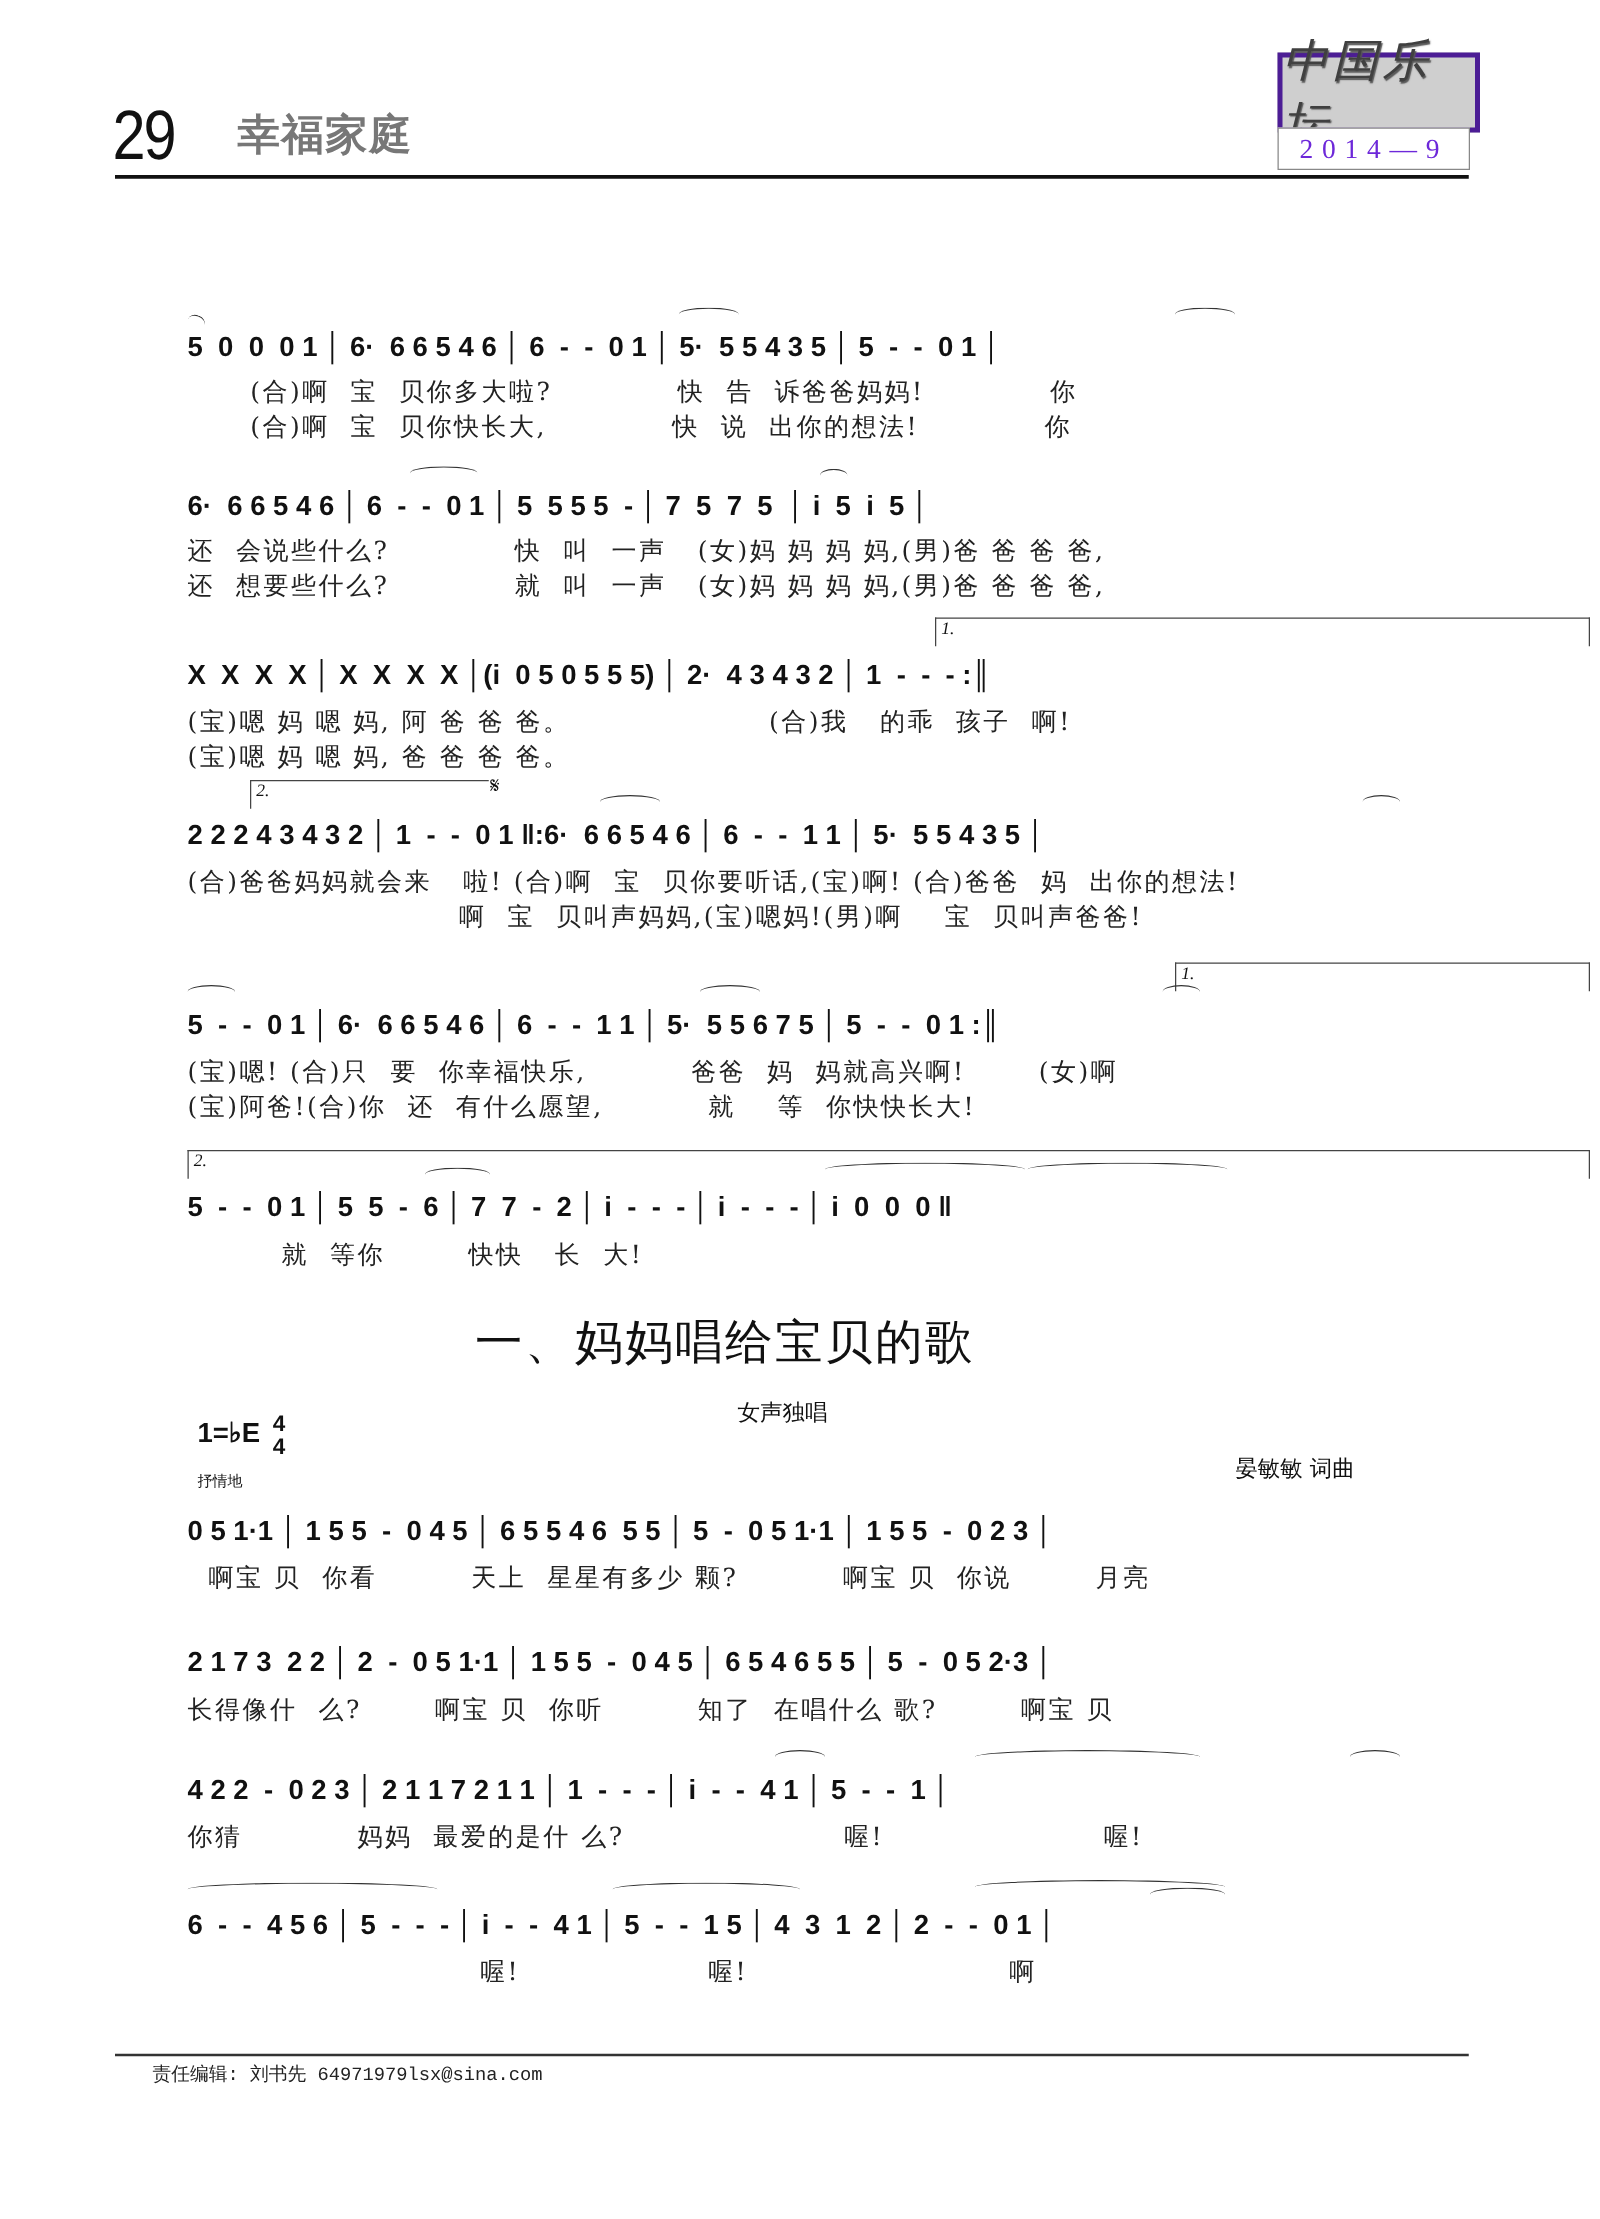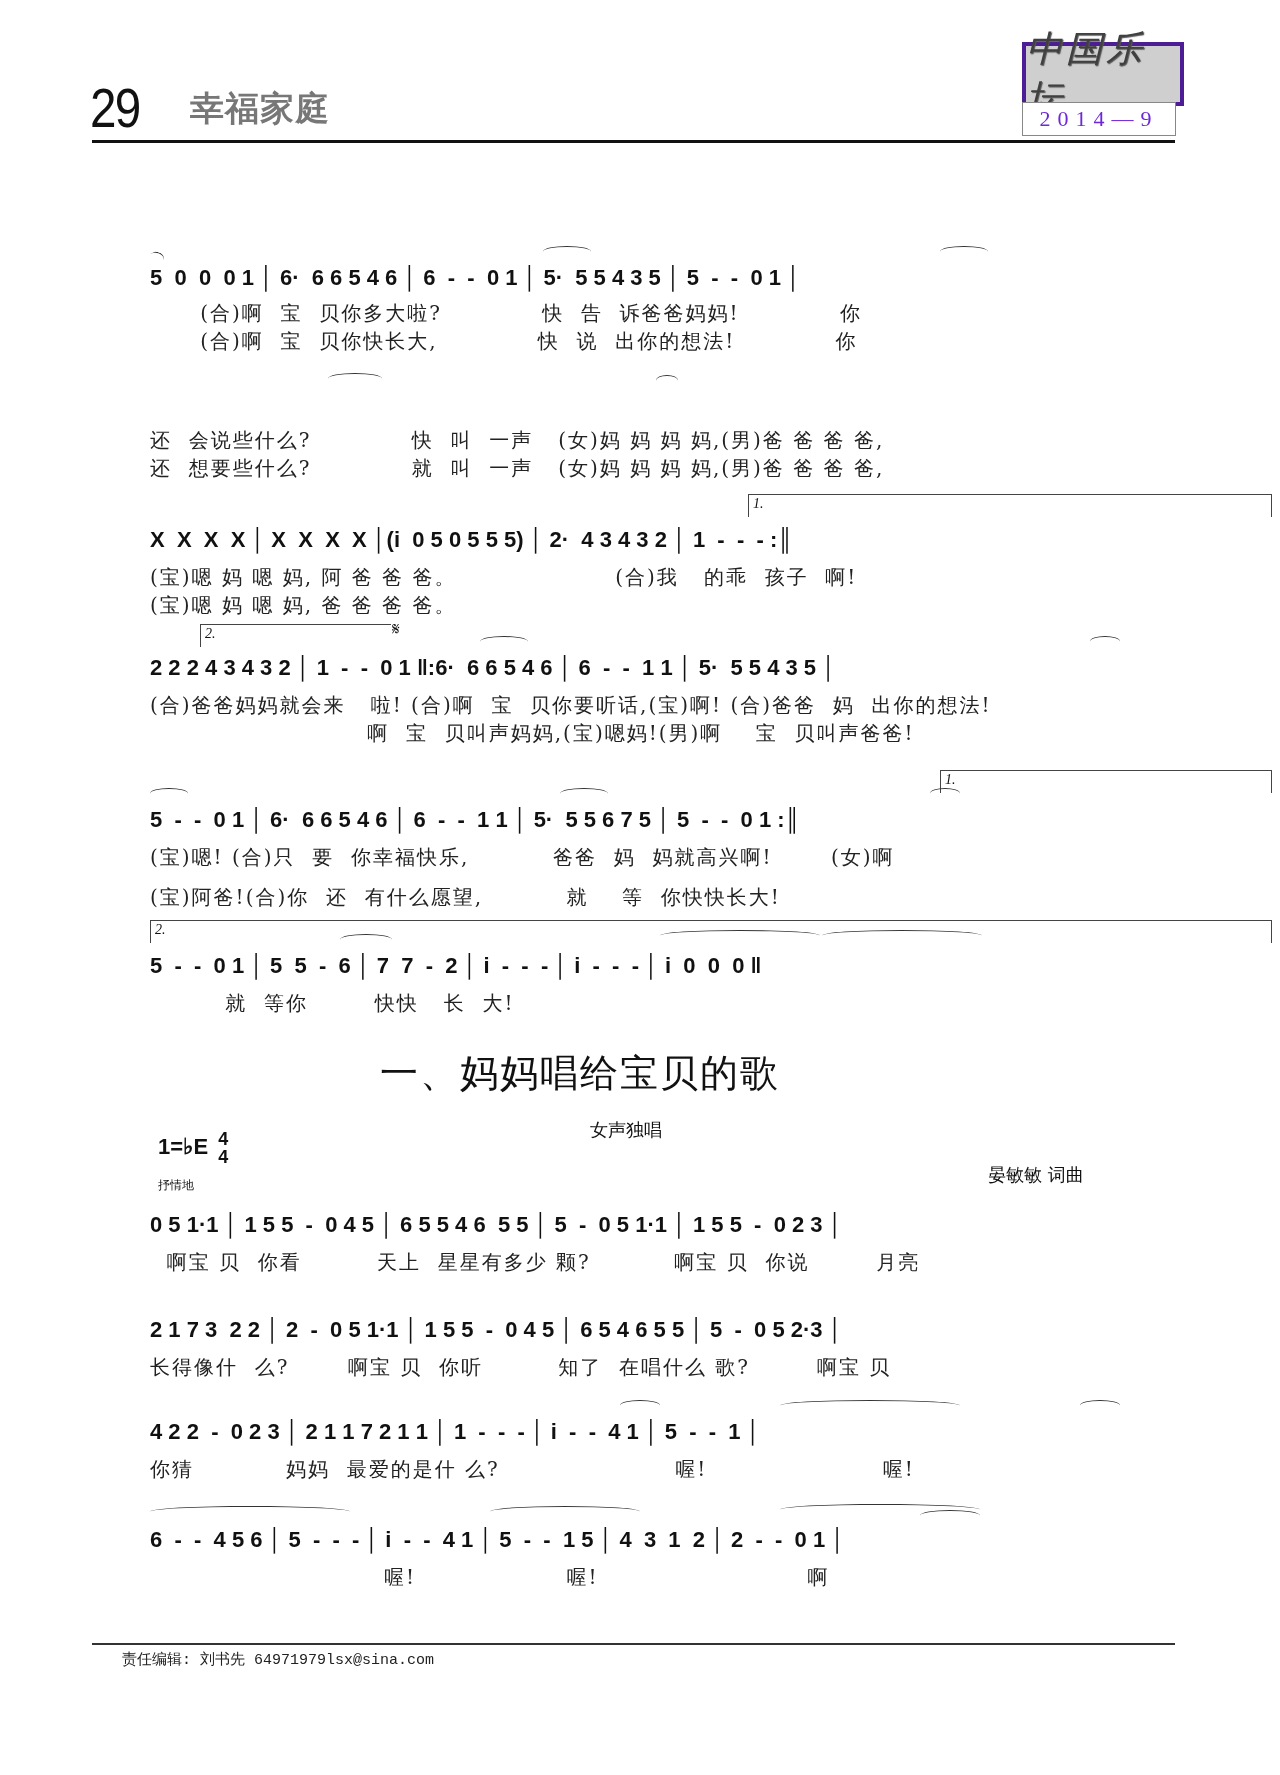--- a/index.html
+++ b/index.html
@@ -51,20 +51,21 @@
     <div class="slur" style="left:393px;top:-12px;width:48px;"></div>
     <div class="slur" style="left:790px;top:-12px;width:48px;"></div>
     <div class="notes">5  0  0  0 1 │ 6·  6 6 5 4 6 │ 6  -  -  0 1 │ 5·  5 5 4 3 5 │ 5  -  -  0 1 │</div>
     <div class="lyric" style="top:42px;">      (合)啊  宝  贝你多大啦?            快  告  诉爸爸妈妈!            你</div>
     <div class="lyric" style="top:70px;">      (合)啊  宝  贝你快长大,            快  说  出你的想法!            你</div>
   </div>
 
   <div class="row" style="top:385px;">
     <div class="slur" style="left:178px;top:-12px;width:54px;"></div>
     <div class="slur" style="left:506px;top:-10px;width:22px;"></div>
+    <div class="notes">6·  6 6 5 4 6 │ 6  -  -  0 1 │ 5  5 5 5  - │ 7  5  7  5  │ i  5  i  5 │</div>
     <div class="lyric" style="top:42px;">还  会说些什么?            快  叫  一声   (女)妈 妈 妈 妈,(男)爸 爸 爸 爸,</div>
     <div class="lyric" style="top:70px;">还  想要些什么?            就  叫  一声   (女)妈 妈 妈 妈,(男)爸 爸 爸 爸,</div>
   </div>
 
   <div class="row" style="top:520px;">
     <div class="bracket r" style="left:598px;top:-26px;width:522px;"></div>
     <div class="brlabel" style="left:603px;top:-24px;">1.</div>
     <div class="notes">X  X  X  X │ X  X  X  X │(i  0 5 0 5 5 5) │ 2·  4 3 4 3 2 │ 1  -  -  - :║</div>
     <div class="lyric" style="top:44px;">(宝)嗯 妈 嗯 妈, 阿 爸 爸 爸。                   (合)我   的乖  孩子  啊!</div>
     <div class="lyric" style="top:72px;text-align:right;">(宝)嗯 妈 嗯 妈, 爸 爸 爸 爸。</div>
@@ -82,21 +83,21 @@
   </div>
 
   <div class="row" style="top:800px;">
     <div class="bracket r" style="left:790px;top:-30px;width:330px;"></div>
     <div class="brlabel" style="left:795px;top:-28px;">1.</div>
     <div class="slur" style="left:0;top:-12px;width:38px;"></div>
     <div class="slur" style="left:410px;top:-12px;width:48px;"></div>
     <div class="slur" style="left:780px;top:-12px;width:30px;"></div>
     <div class="notes">5  -  -  0 1 │ 6·  6 6 5 4 6 │ 6  -  -  1 1 │ 5·  5 5 6 7 5 │ 5  -  -  0 1 :║</div>
     <div class="lyric" style="top:44px;">(宝)嗯! (合)只  要  你幸福快乐,          爸爸  妈  妈就高兴啊!       (女)啊</div>
-    <div class="lyric" style="top:72px;margin-top:12px;">(宝)阿爸!(合)你  还  有什么愿望,          就    等  你快快长大!</div>
+    <div class="lyric" style="top:72px;">(宝)阿爸!(合)你  还  有什么愿望,          就    等  你快快长大!</div>
   </div>
 
   <div class="row" style="top:946px;">
     <div class="bracket r" style="left:0;top:-26px;width:1120px;"></div>
     <div class="brlabel" style="left:5px;top:-24px;">2.</div>
     <div class="slur" style="left:190px;top:-12px;width:52px;"></div>
     <div class="slur" style="left:510px;top:-16px;width:160px;"></div>
     <div class="slur" style="left:672px;top:-16px;width:160px;"></div>
     <div class="notes">5  -  -  0 1 │ 5  5  -  6 │ 7  7  -  2 │ i  -  -  - │ i  -  -  - │ i  0  0  0 ‖</div>
     <div class="lyric" style="top:44px;">         就  等你        快快   长  大!</div>

